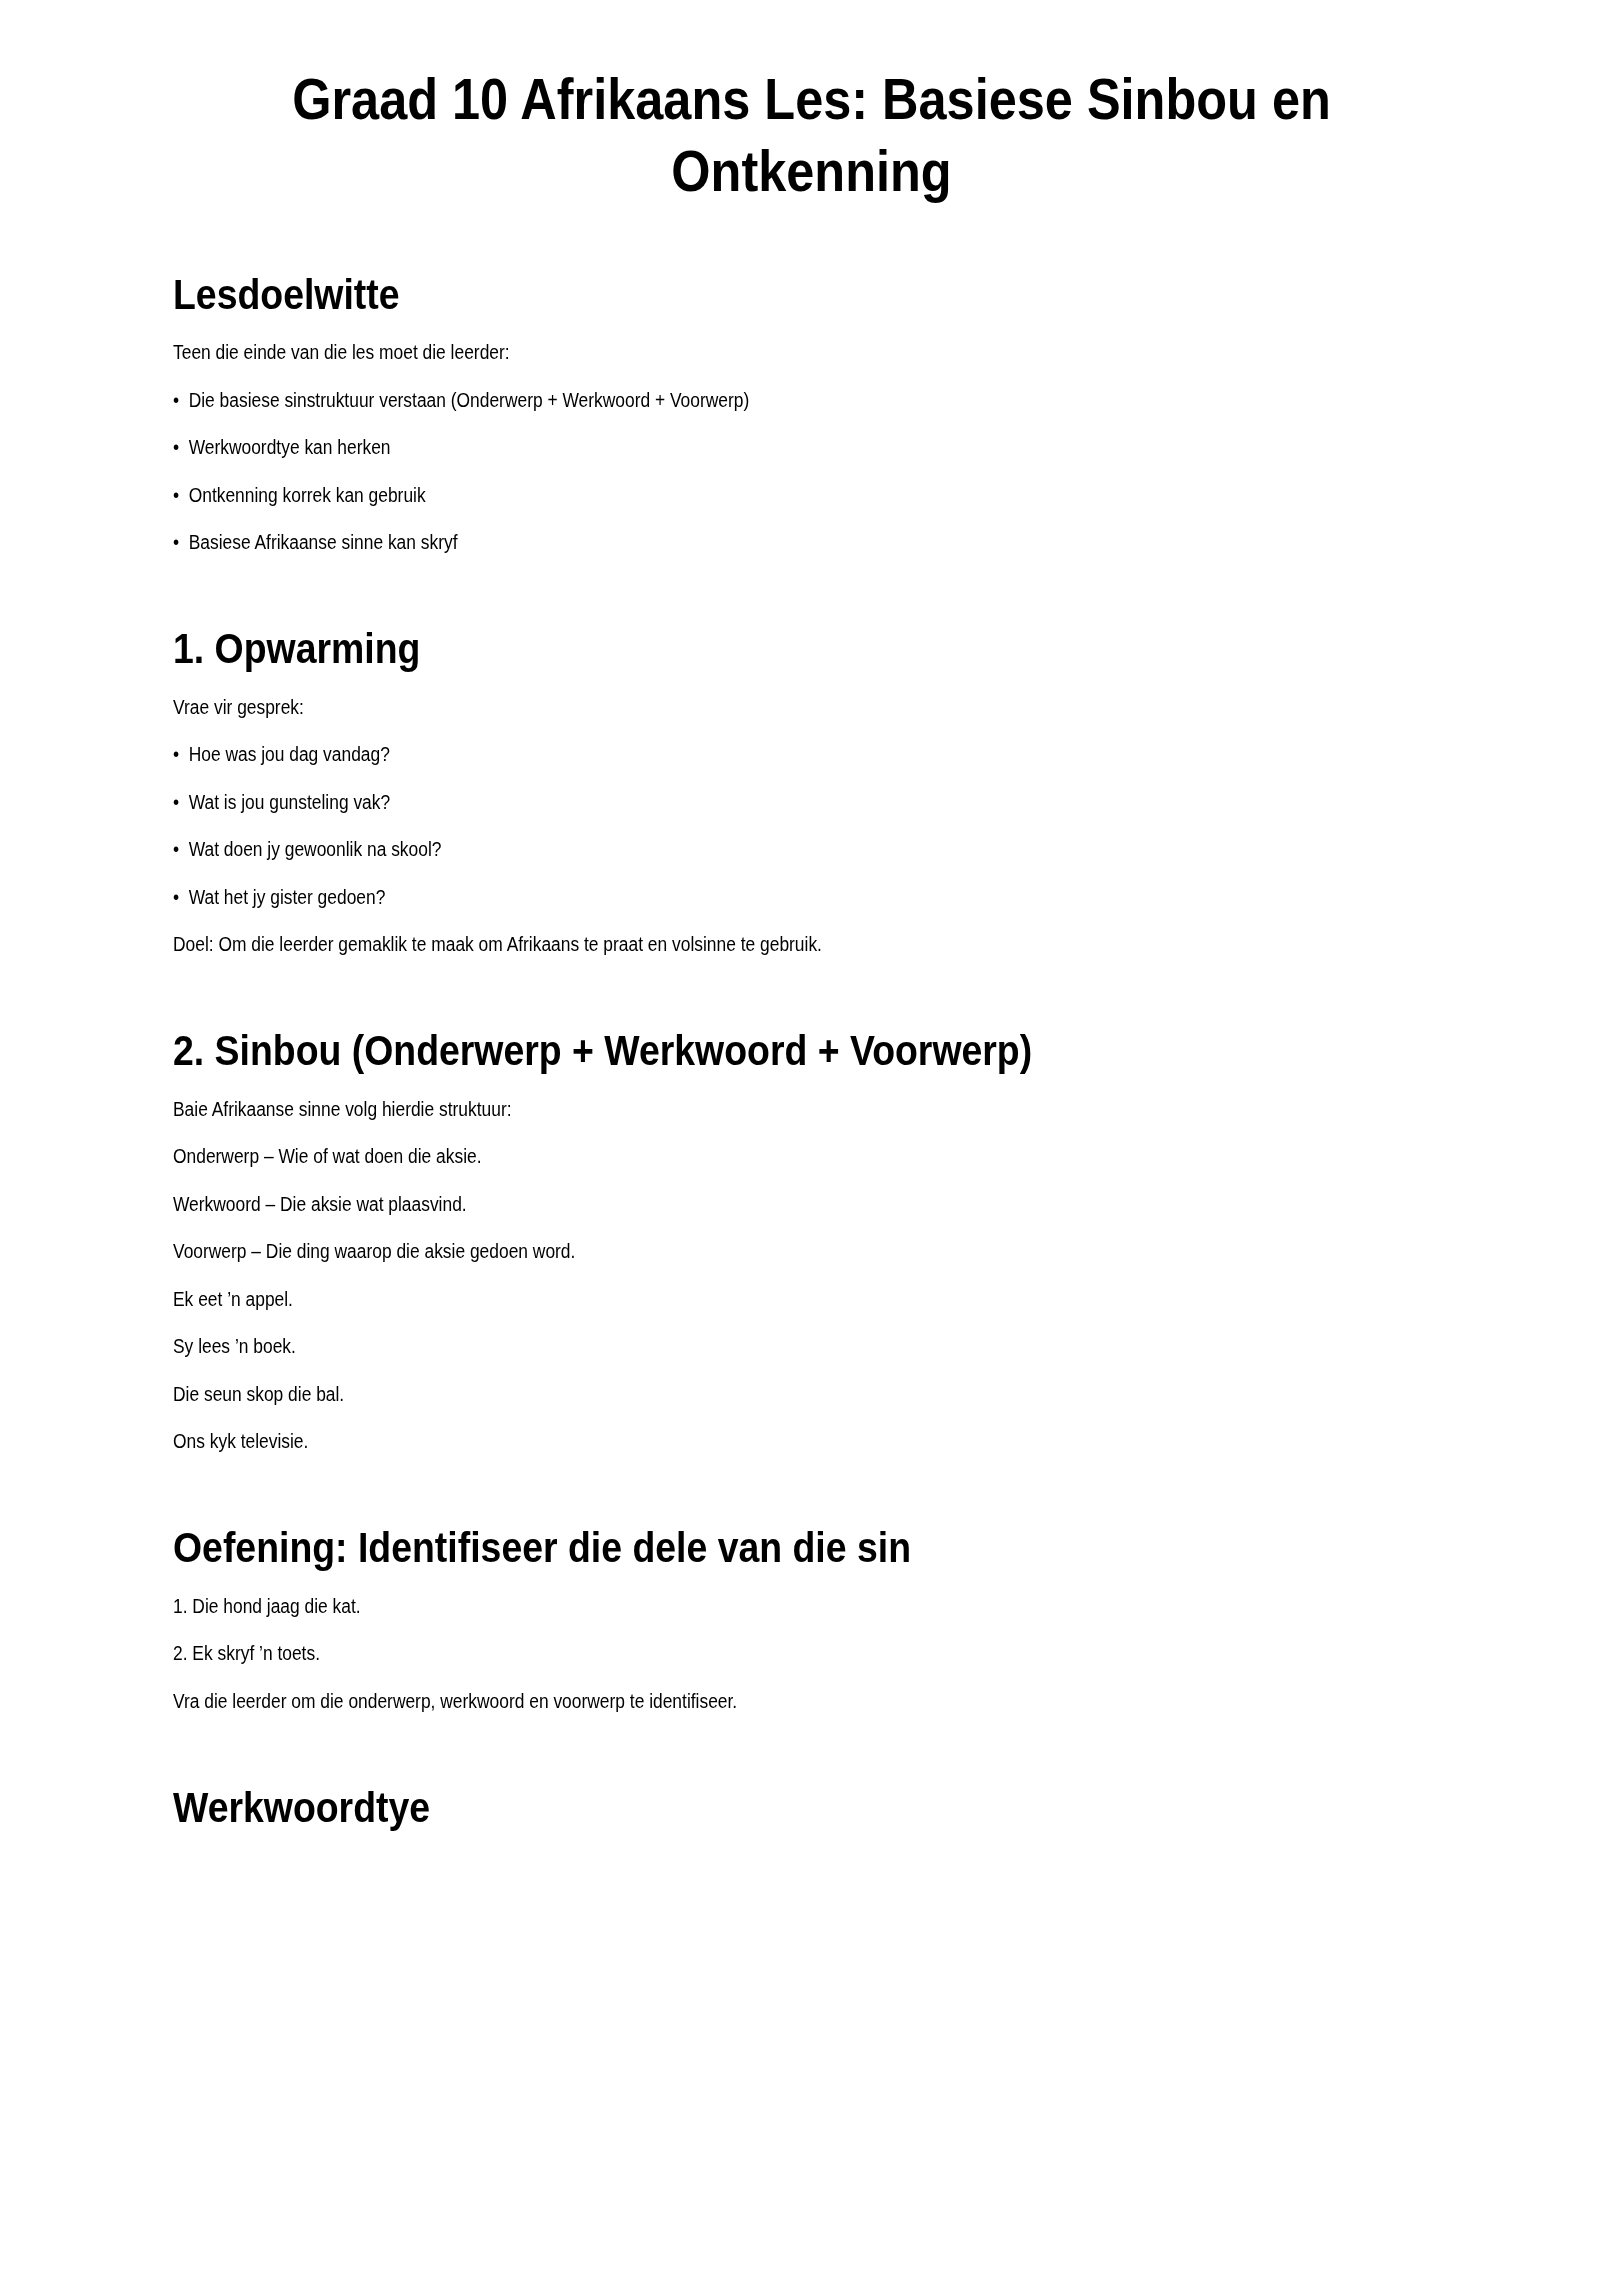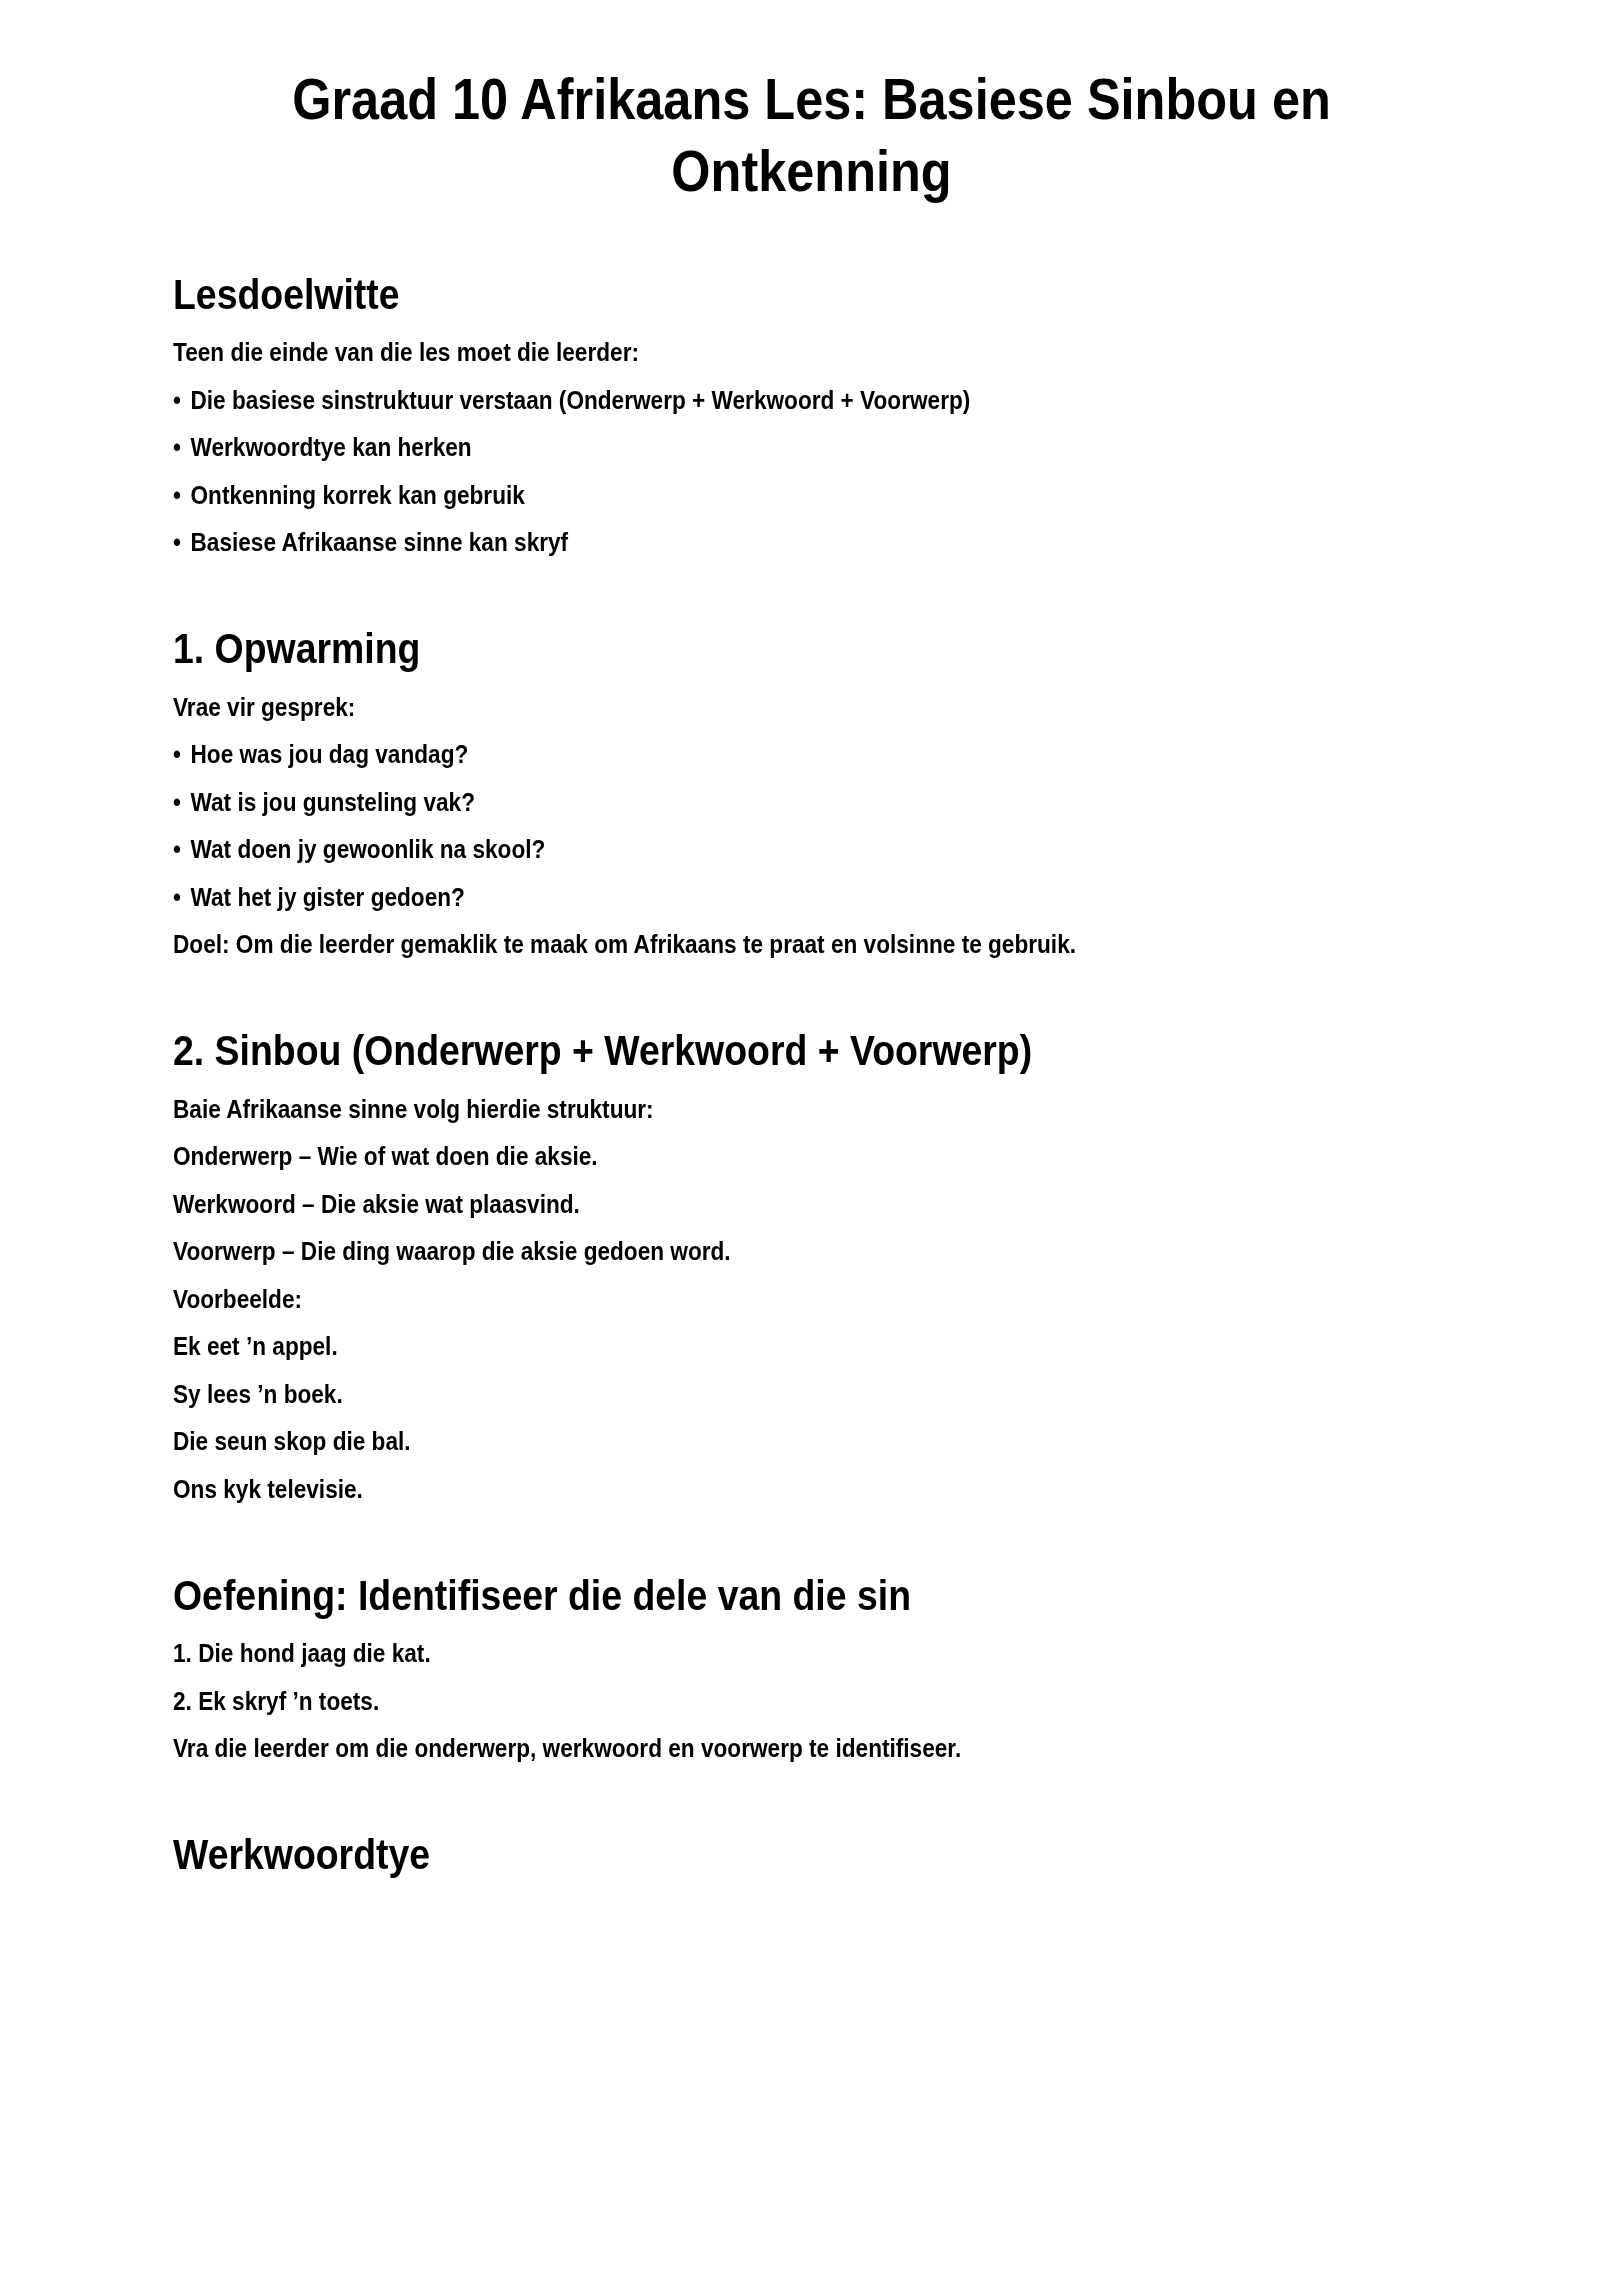--- a/index.html
+++ b/index.html
@@ -28,25 +28,24 @@
 
   .h2 {
     font-size: 43px;
     line-height: 51px;
     font-weight: 700;
     margin: 62px 0 14.4px 0;
   }
   .h2.first { margin-top: 62px; }
 
   .line {
-    font-size: 26px;
+    font-size: 20px;
     line-height: 37px;
     margin-bottom: 10.5px;
     white-space: nowrap;
-    font-weight: bold;
   }
   .gap { }
 
   .h2 .txt, .line .txt {
     display: inline-block;
     transform: scaleX(0.87);
     transform-origin: 0 50%;
     white-space: nowrap;
   }
   .bullet { margin-right: 11px; }
@@ -79,21 +78,20 @@
     <p class="line"><span class="txt"><span class="bullet">•</span><span>Wat het jy gister gedoen?</span></span></p>
     <p class="line gap"><span class="txt">Doel: Om die leerder gemaklik te maak om Afrikaans te praat en volsinne te gebruik.</span></p>
   </div>
 
   <div>
     <h2 class="h2"><span class="txt">2. Sinbou (Onderwerp + Werkwoord + Voorwerp)</span></h2>
     <p class="line"><span class="txt">Baie Afrikaanse sinne volg hierdie struktuur:</span></p>
     <p class="line gap"><span class="txt">Onderwerp – Wie of wat doen die aksie.</span></p>
     <p class="line"><span class="txt">Werkwoord – Die aksie wat plaasvind.</span></p>
     <p class="line"><span class="txt">Voorwerp – Die ding waarop die aksie gedoen word.</span></p>
-    <p class="line gap"><span class="txt">Voorbeelde:</span></p>
     <p class="line"><span class="txt">Ek eet ’n appel.</span></p>
     <p class="line"><span class="txt">Sy lees ’n boek.</span></p>
     <p class="line"><span class="txt">Die seun skop die bal.</span></p>
     <p class="line"><span class="txt">Ons kyk televisie.</span></p>
   </div>
 
   <div>
     <h2 class="h2"><span class="txt">Oefening: Identifiseer die dele van die sin</span></h2>
     <p class="line"><span class="txt">1. Die hond jaag die kat.</span></p>
     <p class="line"><span class="txt">2. Ek skryf ’n toets.</span></p>

